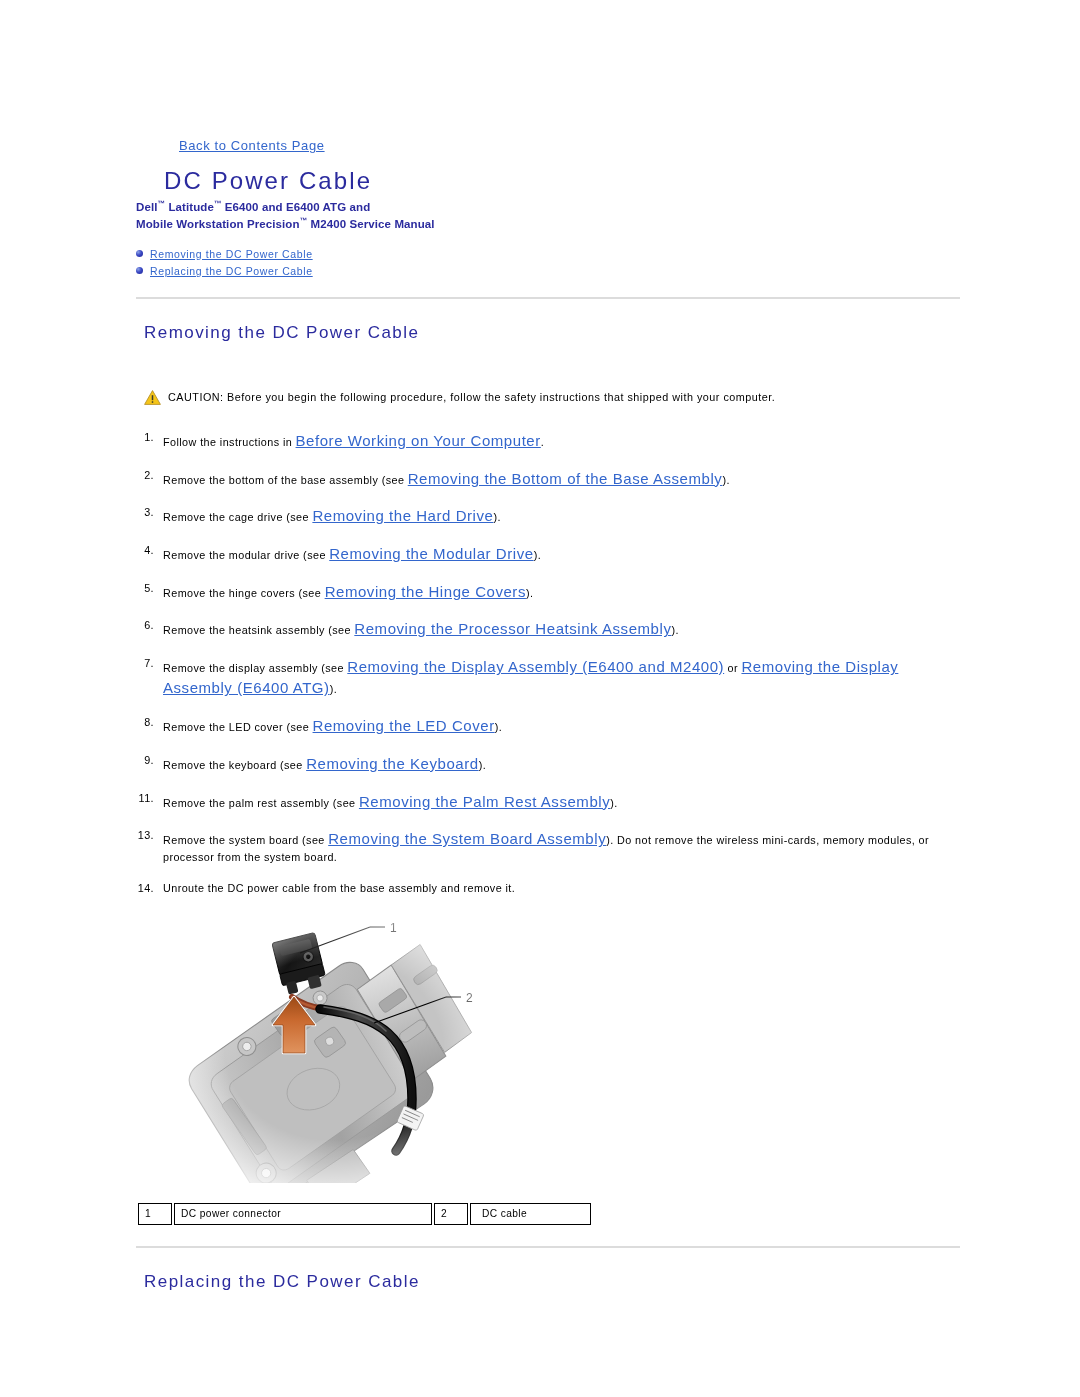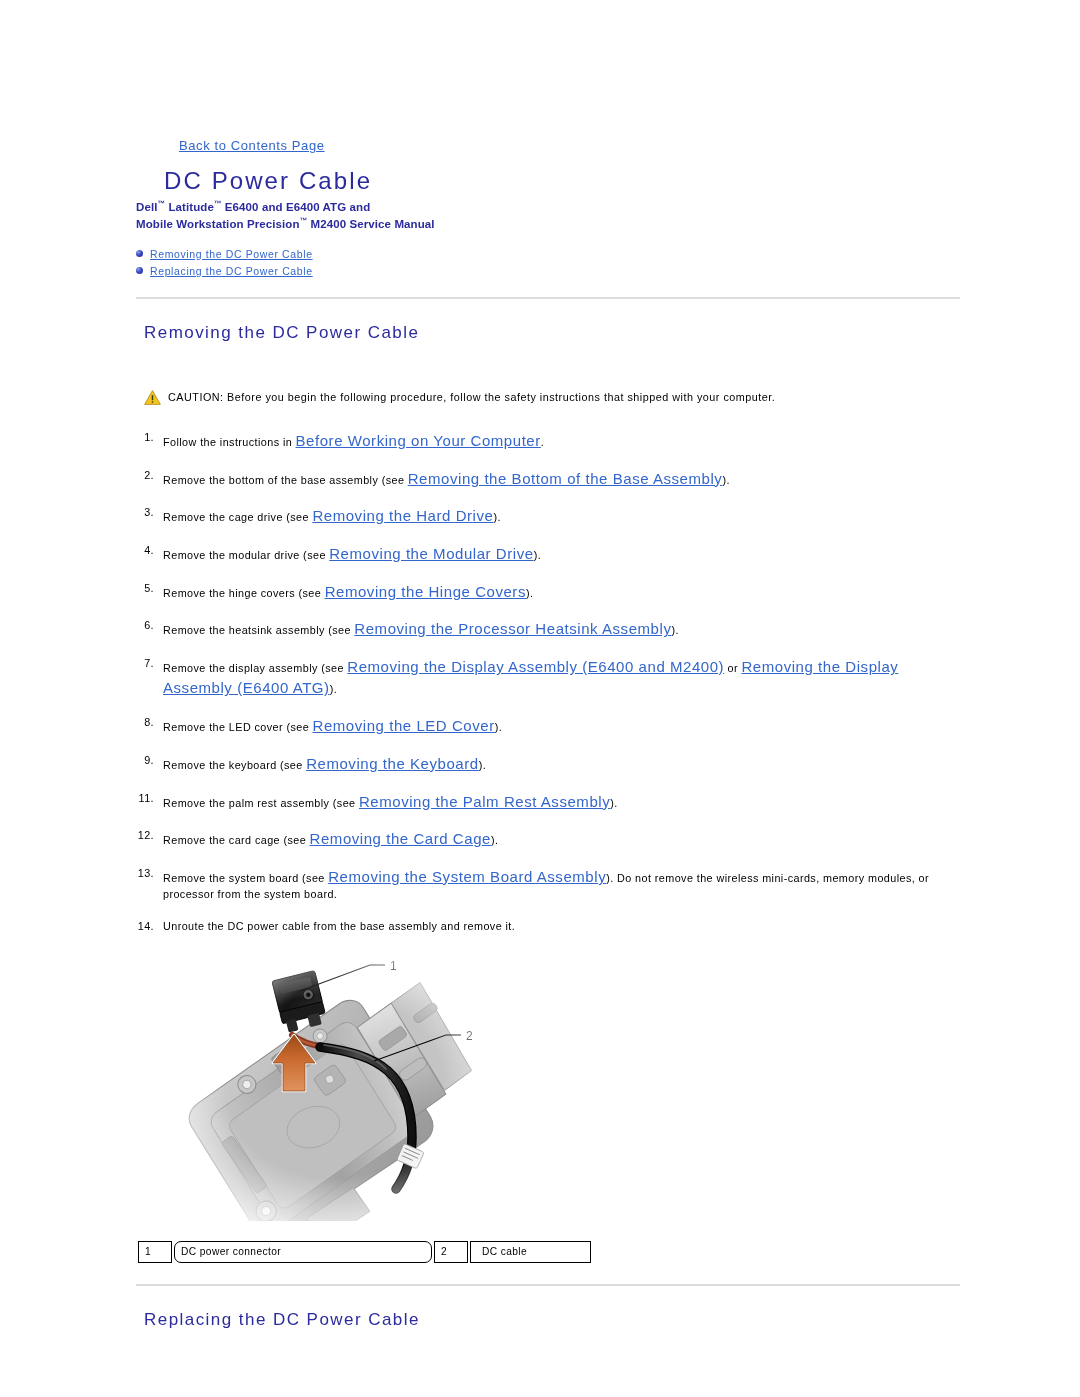--- a/index.html
+++ b/index.html
@@ -150,21 +150,21 @@
   .legend td {
     border: 1px solid #000000;
     font-size: 10.2px;
     letter-spacing: 0.4px;
     height: 20px;
     padding: 0 0 0 6px;
     vertical-align: middle;
     background: #ffffff;
   }
   td.c-num { width: 26px; }
-  td.c-lbl1 { width: 250px; border-radius: 7px; }
+  td.c-lbl1 { width: 250px; }
   td.c-num2 { width: 26px; }
   td.c-lbl2 { width: 108px; padding-left: 11px; }
 
   .hr-bottom { margin-top: 21px; }
   .section-h-bottom { margin-top: 24px; }
 </style>
 </head>
 <body>
 
 <div class="page">
@@ -242,24 +242,20 @@
       </li>
       <li class="step">
         <span class="step-num">9.</span>
         <span class="step-body"><span>Remove the keyboard (see </span><span class="doclink">Removing the Keyboard</span><span>).</span></span>
       </li>
       <li class="step">
         <span class="step-num">11.</span>
         <span class="step-body"><span>Remove the palm rest assembly (see </span><span class="doclink">Removing the Palm Rest Assembly</span><span>).</span></span>
       </li>
       <li class="step">
-        <span class="step-num">12.</span>
-        <span class="step-body"><span>Remove the card cage (see </span><span class="doclink">Removing the Card Cage</span><span>).</span></span>
-      </li>
-      <li class="step">
         <span class="step-num">13.</span>
         <span class="step-body"><span>Remove the system board (see </span><span class="doclink">Removing the System Board Assembly</span><span>). Do not remove the wireless mini-cards, memory modules, or processor from the system board.</span></span>
       </li>
       <li class="step">
         <span class="step-num">14.</span>
         <span class="step-body"><span>Unroute the DC power cable from the base assembly and remove it.</span></span>
       </li>
     </ol>
 
   <div class="figure">

